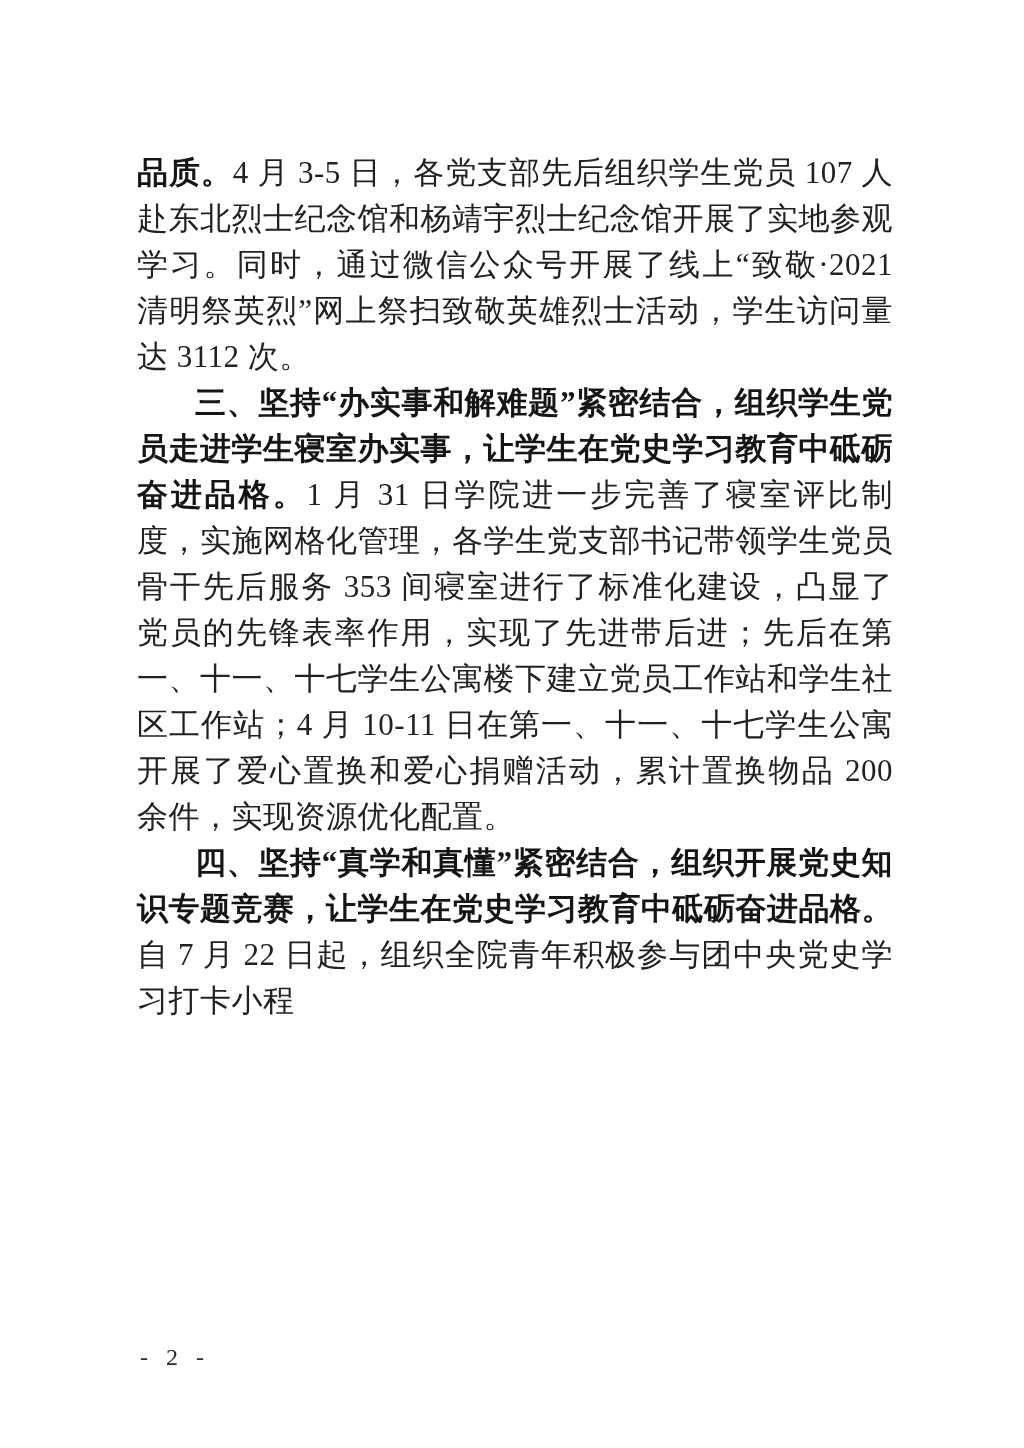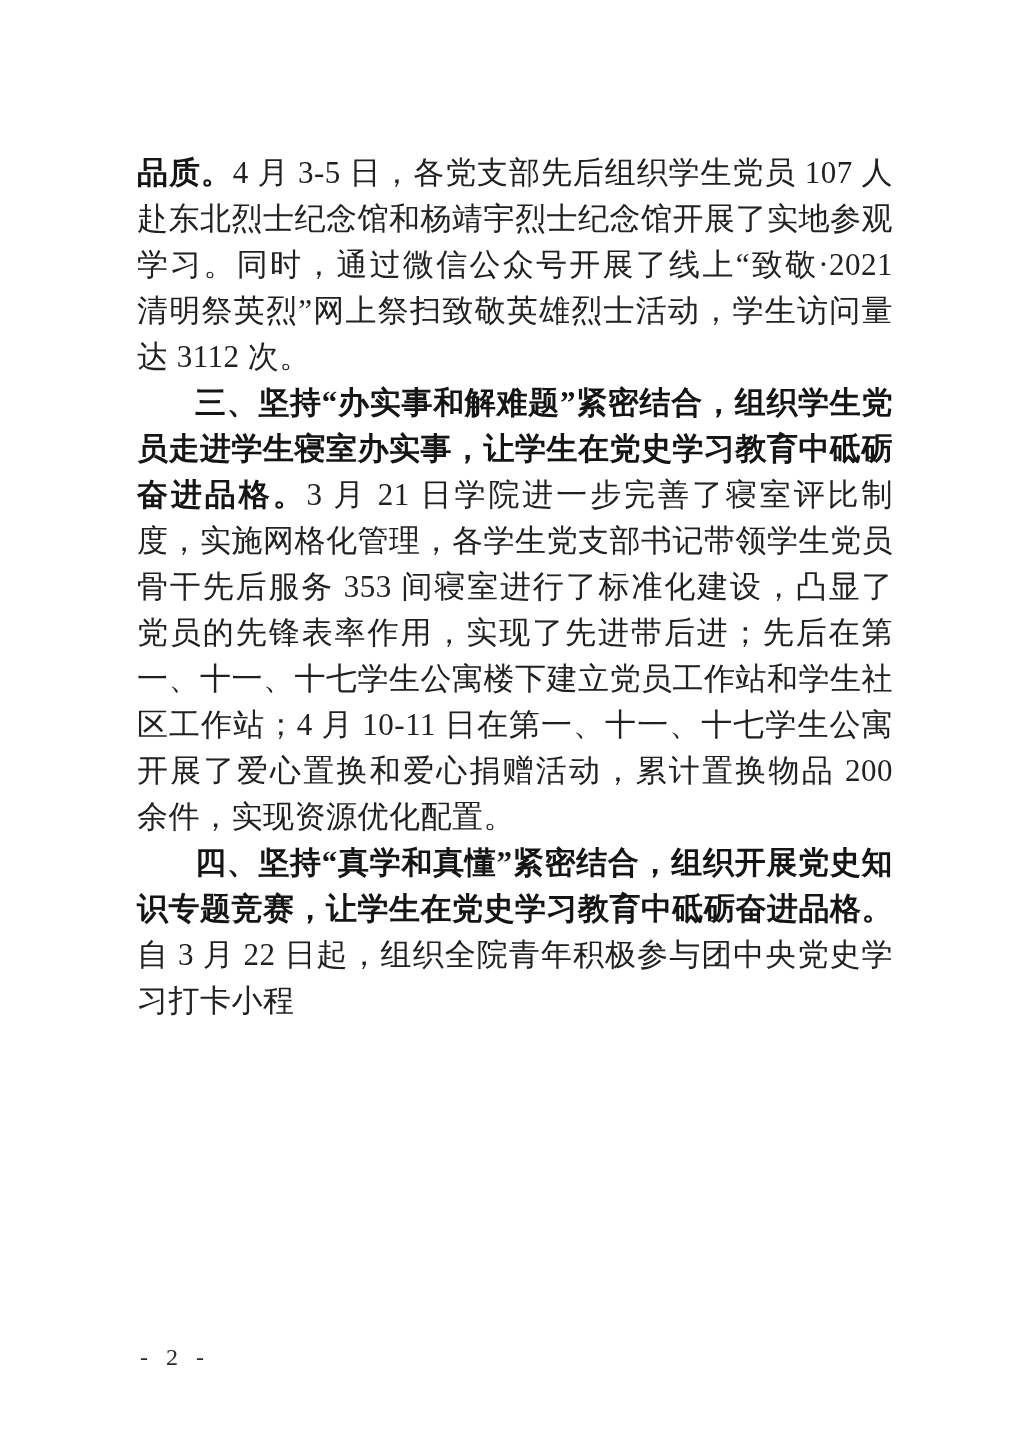--- a/index.html
+++ b/index.html
@@ -54,23 +54,23 @@
 </head>
 <body>
 
 <div class="page">
 
   <div class="text-column">
 
     <p class="para continuation"><span class="lead">品质。</span><span class="body-text">4 月 3-5 日，各党支部先后组织学生党员 107 人赴东北烈士纪念馆和杨靖宇烈士纪念馆开展了实地参观学习。同时，通过微信公众号开展了线上“致敬·2021 清明祭英烈”网上祭扫致敬英雄烈士活动，学生访问量达 3112 次。</span></p>
 
 
-    <p class="para"><span class="lead">三、坚持“办实事和解难题”紧密结合，组织学生党员走进学生寝室办实事，让学生在党史学习教育中砥砺奋进品格。</span><span class="body-text">3 月 21 日学院进一步完善了寝室评比制度，实施网格化管理，各学生党支部书记带领学生党员骨干先后服务 353 间寝室进行了标准化建设，凸显了党员的先锋表率作用，实现了先进带后进；先后在第一、十一、十七学生公寓楼下建立党员工作站和学生社区工作站；4 月 10-11 日在第一、十一、十七学生公寓开展了爱心置换和爱心捐赠活动，累计置换物品 200 余件，实现资源优化配置。</span></p>
+    <p class="para"><span class="lead">三、坚持“办实事和解难题”紧密结合，组织学生党员走进学生寝室办实事，让学生在党史学习教育中砥砺奋进品格。</span><span class="body-text">1 月 31 日学院进一步完善了寝室评比制度，实施网格化管理，各学生党支部书记带领学生党员骨干先后服务 353 间寝室进行了标准化建设，凸显了党员的先锋表率作用，实现了先进带后进；先后在第一、十一、十七学生公寓楼下建立党员工作站和学生社区工作站；4 月 10-11 日在第一、十一、十七学生公寓开展了爱心置换和爱心捐赠活动，累计置换物品 200 余件，实现资源优化配置。</span></p>
 
-    <p class="para"><span class="lead">四、坚持“真学和真懂”紧密结合，组织开展党史知识专题竞赛，让学生在党史学习教育中砥砺奋进品格。</span><span class="body-text">自 3 月 22 日起，组织全院青年积极参与团中央党史学习打卡小程</span></p>
+    <p class="para"><span class="lead">四、坚持“真学和真懂”紧密结合，组织开展党史知识专题竞赛，让学生在党史学习教育中砥砺奋进品格。</span><span class="body-text">自 7 月 22 日起，组织全院青年积极参与团中央党史学习打卡小程</span></p>
 
   </div>
 
   <div class="page-footer">
     <span>- 2 -</span>
   </div>
 
 </div>
 
 </body></html>

